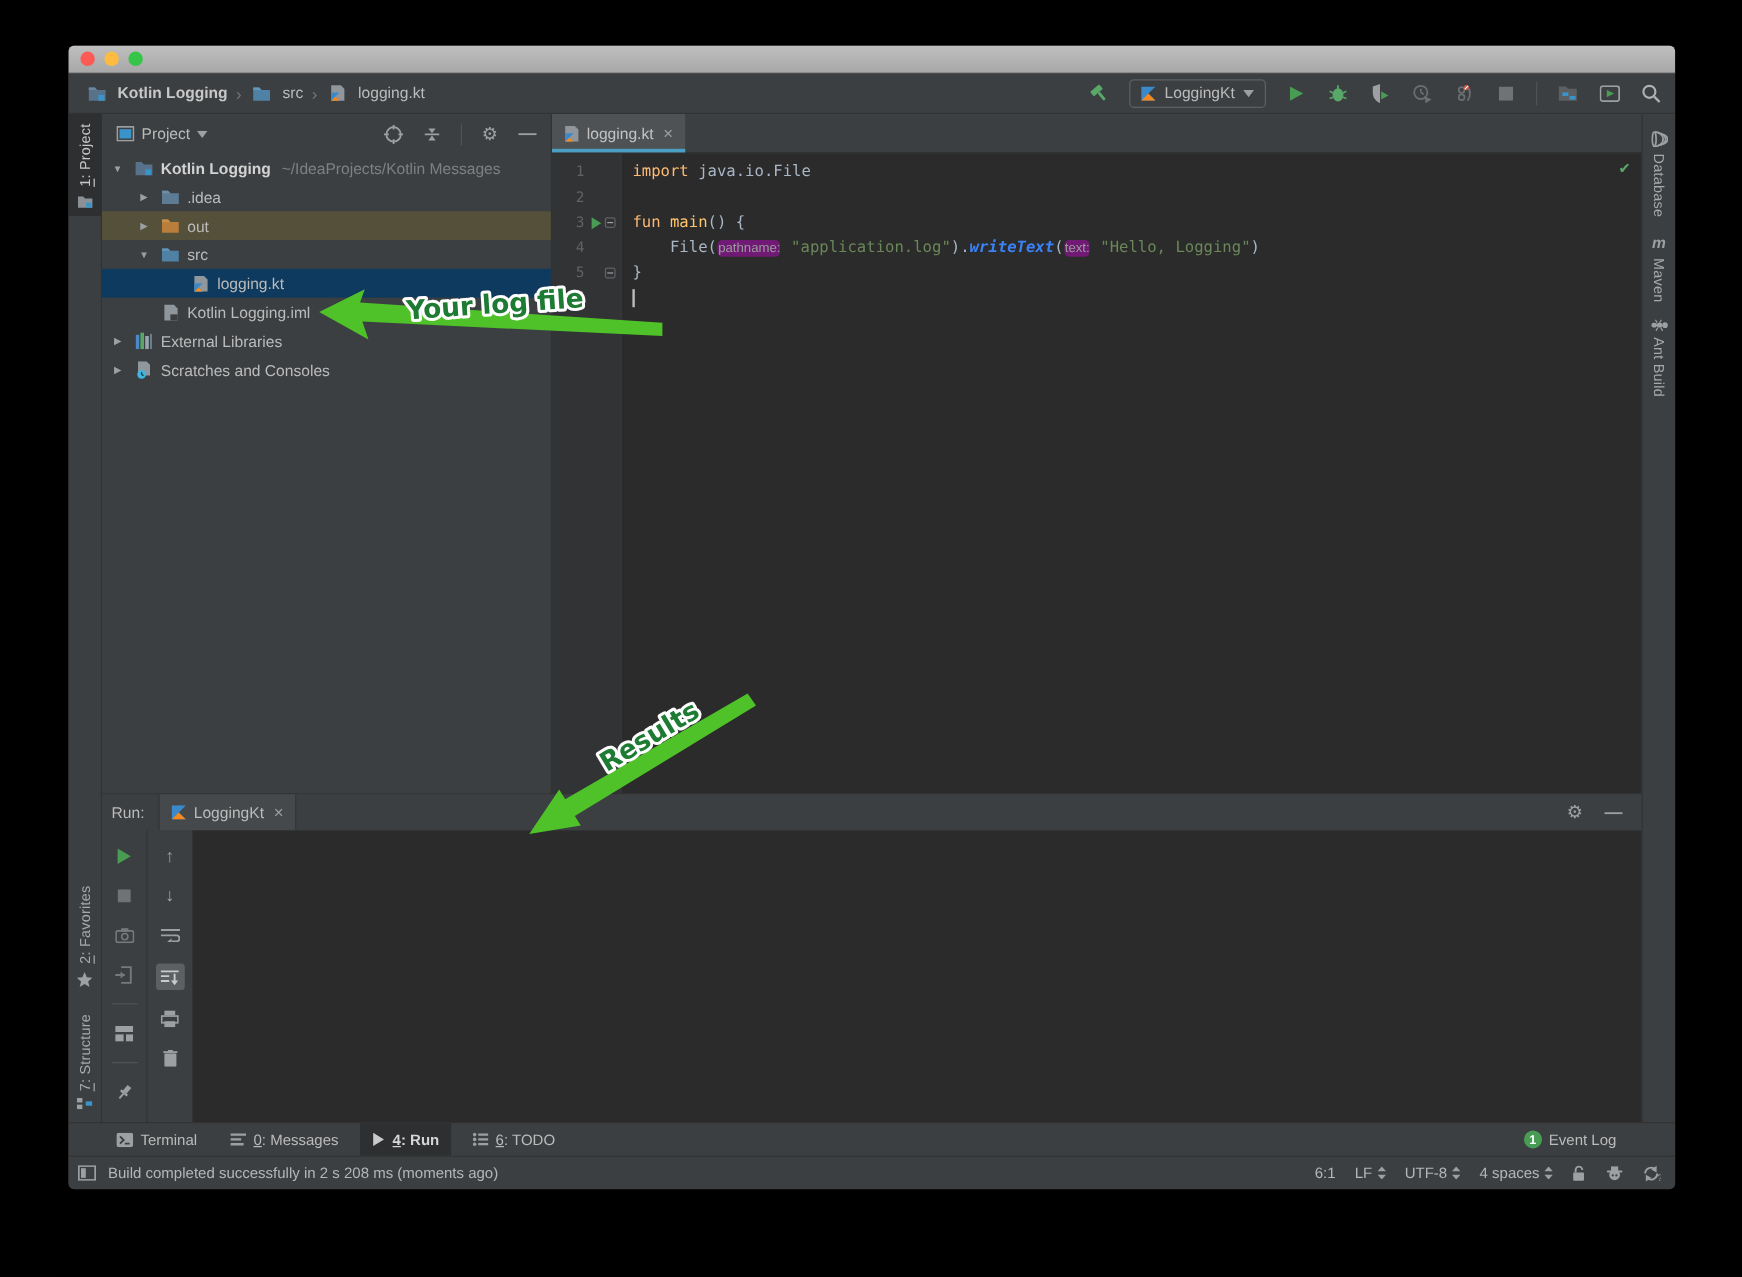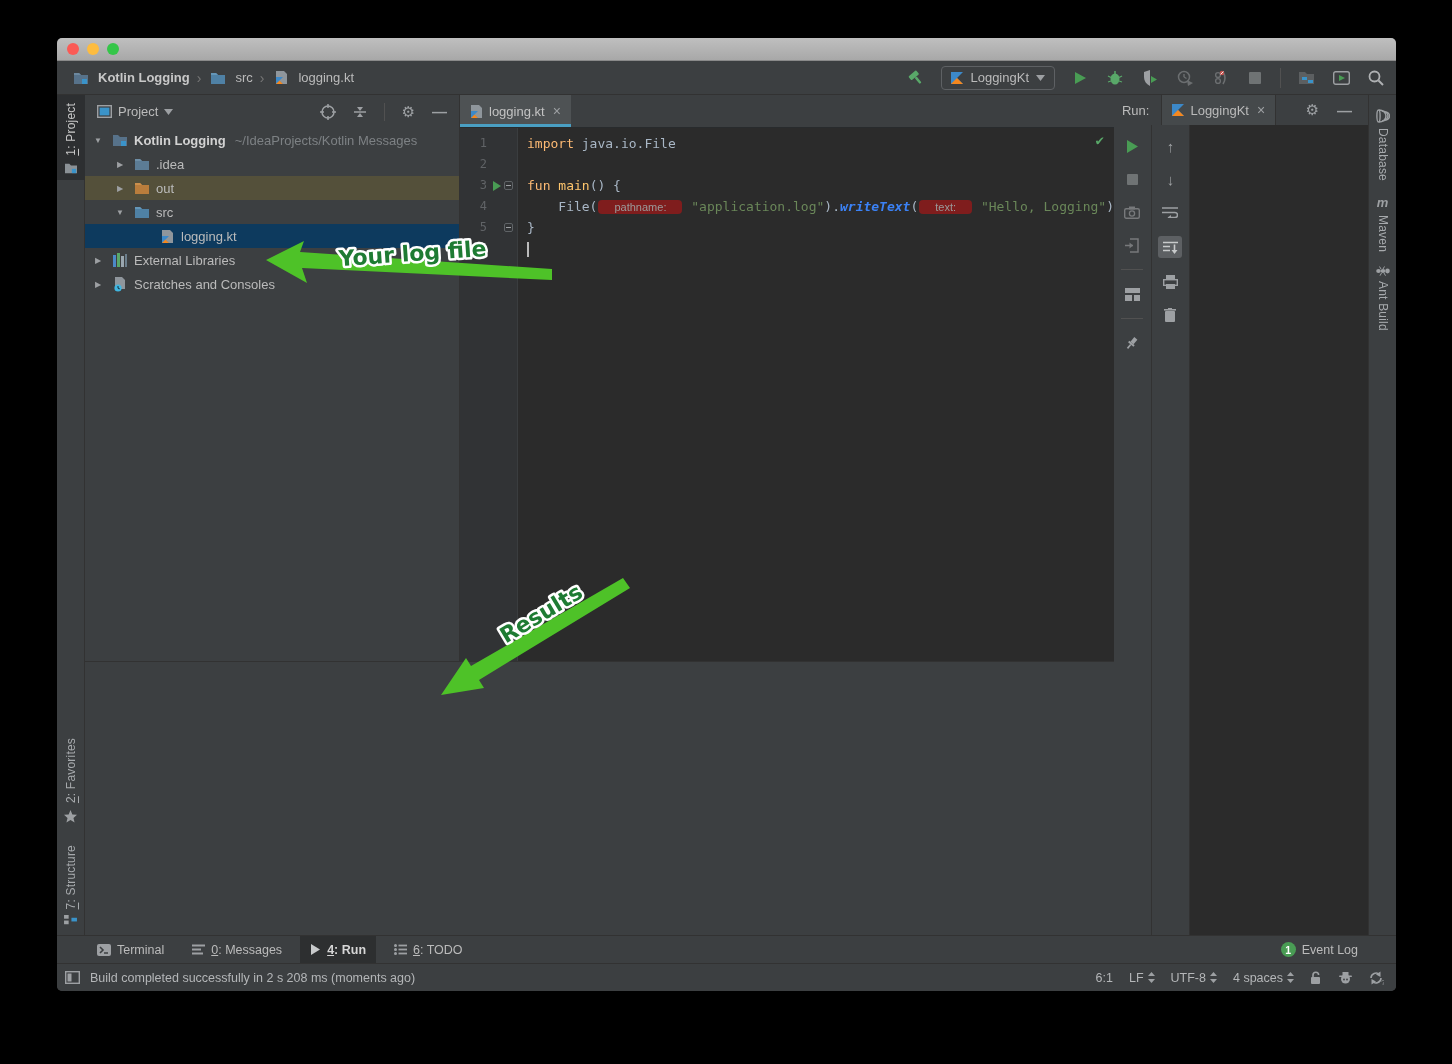--- a/index.html
+++ b/index.html
@@ -33,21 +33,21 @@
   .main { flex:1; display:flex; min-height:0; }
   .stripe { width:28px; flex:none; background:#3c3f41; display:flex; flex-direction:column; align-items:center; }
   .stripe.left { border-right:1px solid #323232; }
   .stripe.right { border-left:1px solid #323232; }
   .vt-left { writing-mode:vertical-rl; transform:rotate(180deg); font-size:12px; color:#a7aaad; letter-spacing:.2px; }
   .vt-right { writing-mode:vertical-rl; font-size:12px; color:#a7aaad; letter-spacing:.2px; }
   .stripetab-active { background:#2d2f31; width:28px; display:flex; flex-direction:column; align-items:center; padding:8px 0 6px; gap:6px; }
   .stripe-botgroup { margin-top:auto; display:flex; flex-direction:column; align-items:center; gap:6px; padding-bottom:8px; }
   .rgroup { display:flex; flex-direction:column; align-items:center; gap:5px; padding-top:14px; }
 
-  .center { flex:1; display:flex; flex-direction:row; min-width:0; }
+  .center { flex:1; display:flex; flex-direction:column; min-width:0; }
   .upper { height:567px; flex:none; display:flex; border-bottom:1px solid #323232; min-width:0; }
 
   
   .project-panel { width:375px; flex:none; background:#3c3f41; border-right:1px solid #323232; display:flex; flex-direction:column; }
   .pp-header { height:33px; flex:none; display:flex; align-items:center; padding:0 12px; color:#bbbbbb; font-size:13px; gap:6px; }
   .pp-tools { margin-left:auto; display:flex; align-items:center; gap:17px; color:#9da0a3; }
   .gear { font-size:15px; color:#9da0a3; }
   .minus { font-size:15px; color:#9da0a3; font-weight:bold; }
   .tree { font-size:13px; color:#bbbbbb; }
   .trow { height:24px; display:flex; align-items:center; gap:5px; white-space:nowrap; }
@@ -66,21 +66,21 @@
   .tclose { color:#9da0a3; font-size:14px; margin-left:2px; }
   .codearea { flex:1; position:relative; padding-top:5px; font-family:"DejaVu Sans Mono",monospace; }
   .gutterbg { position:absolute; left:0; top:0; bottom:0; width:57px; background:#313335; }
   .gutterline { position:absolute; left:57px; top:0; bottom:0; width:1px; background:#3a3d3f; }
   .crow { position:relative; display:flex; height:21px; line-height:21px; font-size:13px; }
   .gnum { width:27px; flex:none; text-align:right; color:#606366; font-size:12px; }
   .gmark { width:30px; flex:none; display:flex; align-items:center; justify-content:flex-end; gap:3px; padding-right:4px; }
   .ctext { padding-left:10px; white-space:pre; color:#A9B7C6; }
   .kw { color:#fdba74; } .fn { color:#FFC66D; } .fni { color:#3b82f6; font-style:italic; font-weight:bold; }
   .str { color:#6A8759; }
-  .hint { background:#7f1d1d; color:#9b9b9b; border-radius:4px; font-size:11px; padding:1px 16px; margin:0 1px; font-family:"Liberation Sans",sans-serif; }
+  .hint { background:#701a75; color:#9b9b9b; border-radius:4px; font-size:11px; padding:1px 0; margin:0 1px; font-family:"Liberation Sans",sans-serif; }
   .caret { display:inline-block; width:2px; height:15px; background:#bbbbbb; vertical-align:middle; }
   .runmark { width:0; height:0; border-left:8px solid #499C54; border-top:5px solid transparent; border-bottom:5px solid transparent; }
   .fold { width:9px; height:9px; border:1px solid #5f6366; border-radius:2px; position:relative; }
   .fold::after{ content:""; position:absolute; left:1px; right:1px; top:3px; height:1px; background:#9da0a3; }
   .edcheck { position:absolute; top:4px; right:10px; color:#59a869; font-size:14px; font-weight:bold; }
   .gnum.cur { color:#a4a3a3; }
 
   
   .run-panel { flex:1; display:flex; flex-direction:column; background:#3c3f41; min-height:0; }
   .rp-header { height:30px; flex:none; display:flex; align-items:center; font-size:13px; color:#bbbbbb; }
@@ -90,21 +90,21 @@
   .rp-body { flex:1; display:flex; min-height:0; }
   .rcol { width:38px; flex:none; border-right:1px solid #323232; display:flex; flex-direction:column; align-items:center; padding-top:12px; gap:15px; background:#3c3f41; }
   .rico { width:20px; height:18px; display:flex; align-items:center; justify-content:center; color:#9da0a3; font-size:15px; }
   .rico.selbg { background:#5d6063; border-radius:3px; width:24px; height:22px; }
   .rsep { width:22px; height:1px; background:#515151; }
   .console { flex:1; background:#2b2b2b; font-family:"DejaVu Sans Mono",monospace; font-size:13px; color:#bbbbbb; padding:8px 0 0 8px; line-height:21px; }
   .chl { background:#5A5D5F; color:#d6d6d6; padding:0 2px; }
   .chl .dim { color:#a3a3a3; }
 
   
-  .bottombar { height:28px; flex:none; background:#3c3f41; border-top:1px solid #323232; display:flex; align-items:center; font-size:12.5px; color:#bbbbbb; padding:0 14px 0 30px; gap:8px; }
+  .bottombar { height:28px; flex:none; background:#3c3f41; border-top:1px solid #323232; display:flex; align-items:center; font-size:12.5px; color:#bbbbbb; padding:0 25px 0 30px; gap:8px; }
   .btab { display:flex; align-items:center; gap:6px; height:28px; padding:0 10px; }
   .btab.active { background:#2d2f30; }
   .u { text-decoration:underline; }
   .evlog { margin-left:auto; display:flex; align-items:center; gap:6px; padding-right:24px; }
   .badge { width:15px; height:15px; border-radius:50%; background:#499C54; color:#fff; font-size:10.5px; display:flex; align-items:center; justify-content:center; font-weight:bold; }
 
   .statusbar { height:28px; flex:none; background:#3c3f41; border-top:1px solid #323232; display:flex; align-items:center; font-size:12.5px; color:#b4b6b8; padding:0 12px 0 8px; gap:10px; }
   .sb-right { margin-left:auto; display:flex; align-items:center; gap:16px; }
   .sb-item { display:flex; align-items:center; gap:4px; }
 
@@ -344,20 +344,30 @@
             <div class="trow sel" style="padding-left:52px">
               <span class="chev"></span>
               <span class="ticon">
                   <svg class="mini" width="13" height="15" viewBox="0 0 13 15">
                     <path d="M1 1h8l3 3v10H1z" fill="#8f969c"></path>
                     <polygon points="1,14 1,7 8,7 4.5,10.5 8,14" fill="#3C89C9"></polygon>
                     <polygon points="1,14 4.5,10.5 8,14" fill="#F5881F"></polygon>
                   </svg>
                 </span>
               <span>logging.kt</span>
+            </div>
+            <div class="trow" style="padding-left:27px">
+              <span class="chev"></span>
+              <span class="ticon">
+                  <svg class="mini" width="13" height="15" viewBox="0 0 13 15">
+                    <path d="M1 1h8l3 3v10H1z" fill="#8f969c"></path>
+                    <rect x="6" y="9" width="6" height="5" fill="#3b3e40"></rect>
+                  </svg>
+                </span>
+              <span>Kotlin Logging.iml</span>
             </div>
             <div class="trow" style="padding-left:5px">
               <span class="chev">▶</span>
               <span class="ticon">
                   <svg class="mini" width="14" height="14" viewBox="0 0 14 14">
                     <rect x="0" y="2" width="3" height="12" fill="#4C89C8"></rect>
                     <rect x="4" y="0" width="3" height="14" fill="#59A869"></rect>
                     <rect x="8" y="3" width="3" height="11" fill="#9AA7B0"></rect>
                     <rect x="12" y="1" width="2" height="13" fill="#6b7configurable"></rect>
                     <rect x="12" y="1" width="2" height="13" fill="#6b7e8c"></rect>

